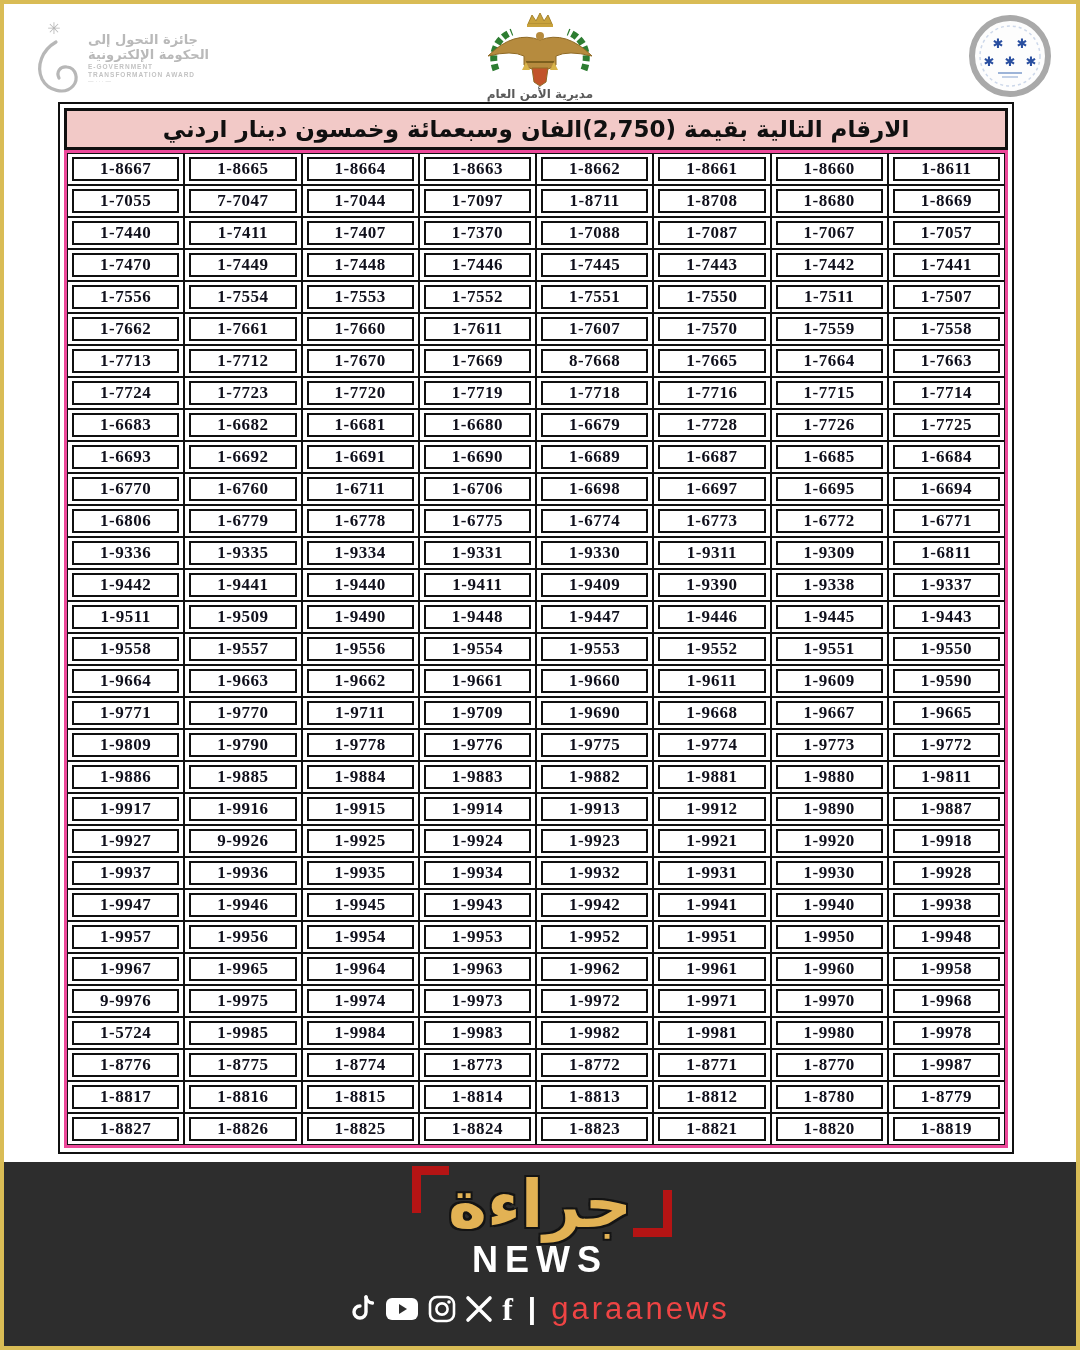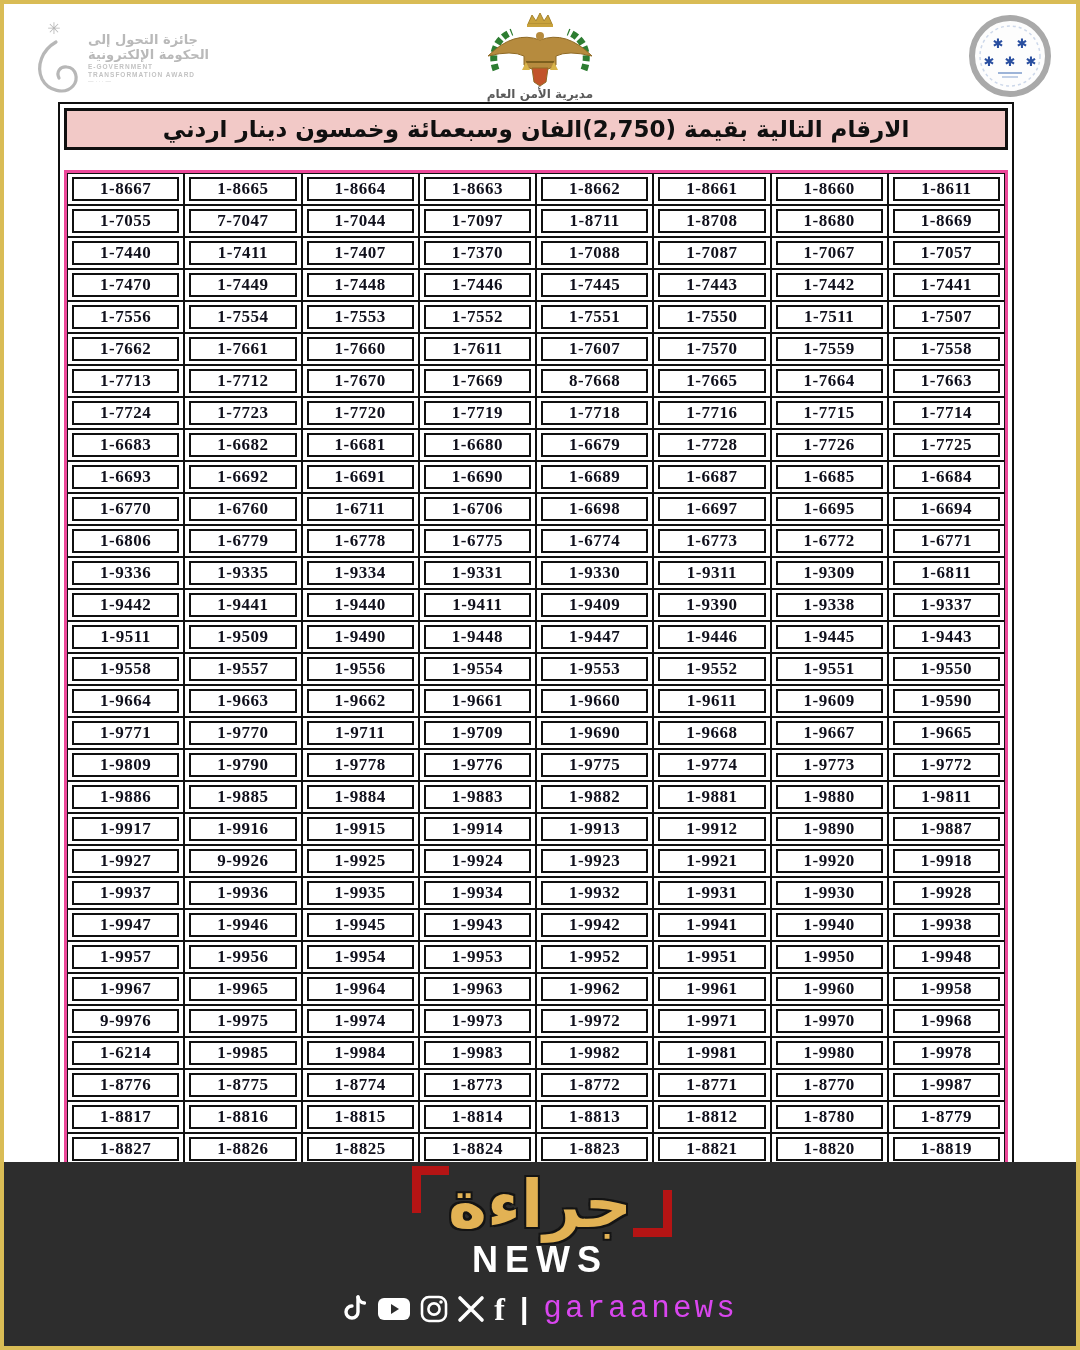--- a/index.html
+++ b/index.html
@@ -36,21 +36,21 @@
   }
   .title-bar{
     box-sizing:border-box;
     height:42px;
     border:3px solid #101010;
     background:#f2c9c7;
     display:flex;align-items:center;justify-content:center;
     direction:rtl;
     font-family:"DejaVu Sans",sans-serif;
     font-weight:bold;font-size:23px;color:#101010;
-    margin-bottom:20px;
+    margin-bottom:0;
   }
   .grid{
     display:grid;
     grid-template-columns:repeat(8,1fr);
     border:3px solid #ec4899;
     background:#ffffff;
   }
   .cell{
     box-sizing:border-box;
     height:32px;
@@ -93,22 +93,22 @@
     letter-spacing:7px;margin-top:0px;
   }
   .social-row{
     margin-top:10px;
     display:flex;align-items:center;gap:9px;
     color:#ffffff;
   }
   .social-row svg{display:block;}
   .sep{font-size:30px;font-weight:bold;color:#ffffff;margin:0 6px;}
   .handle{
-    font-family:Liberation Mono, monospace;
-    font-size:31px;color:#d946ef;letter-spacing:3px;font-weight:normal;
+    font-family:Liberation Sans, sans-serif;
+    font-size:31px;color:#ef4444;letter-spacing:3px;font-weight:normal;
   }
   .fb-f{font-family:"Liberation Serif",serif;font-weight:bold;font-size:32px;line-height:26px;color:#fff;}
 </style>
 </head>
 <body>
 
 <div class="page">
 
   <div class="award-logo">
     <svg class="award-art" width="56" height="82" viewBox="0 0 56 82">
@@ -802,21 +802,21 @@
         <div class="cell">
           <div class="cell-inner">1-9971</div>
         </div>
         <div class="cell">
           <div class="cell-inner">1-9970</div>
         </div>
         <div class="cell">
           <div class="cell-inner">1-9968</div>
         </div>
         <div class="cell">
-          <div class="cell-inner">1-6214</div>
+          <div class="cell-inner">1-5724</div>
         </div>
         <div class="cell">
           <div class="cell-inner">1-9985</div>
         </div>
         <div class="cell">
           <div class="cell-inner">1-9984</div>
         </div>
         <div class="cell">
           <div class="cell-inner">1-9983</div>
         </div>

